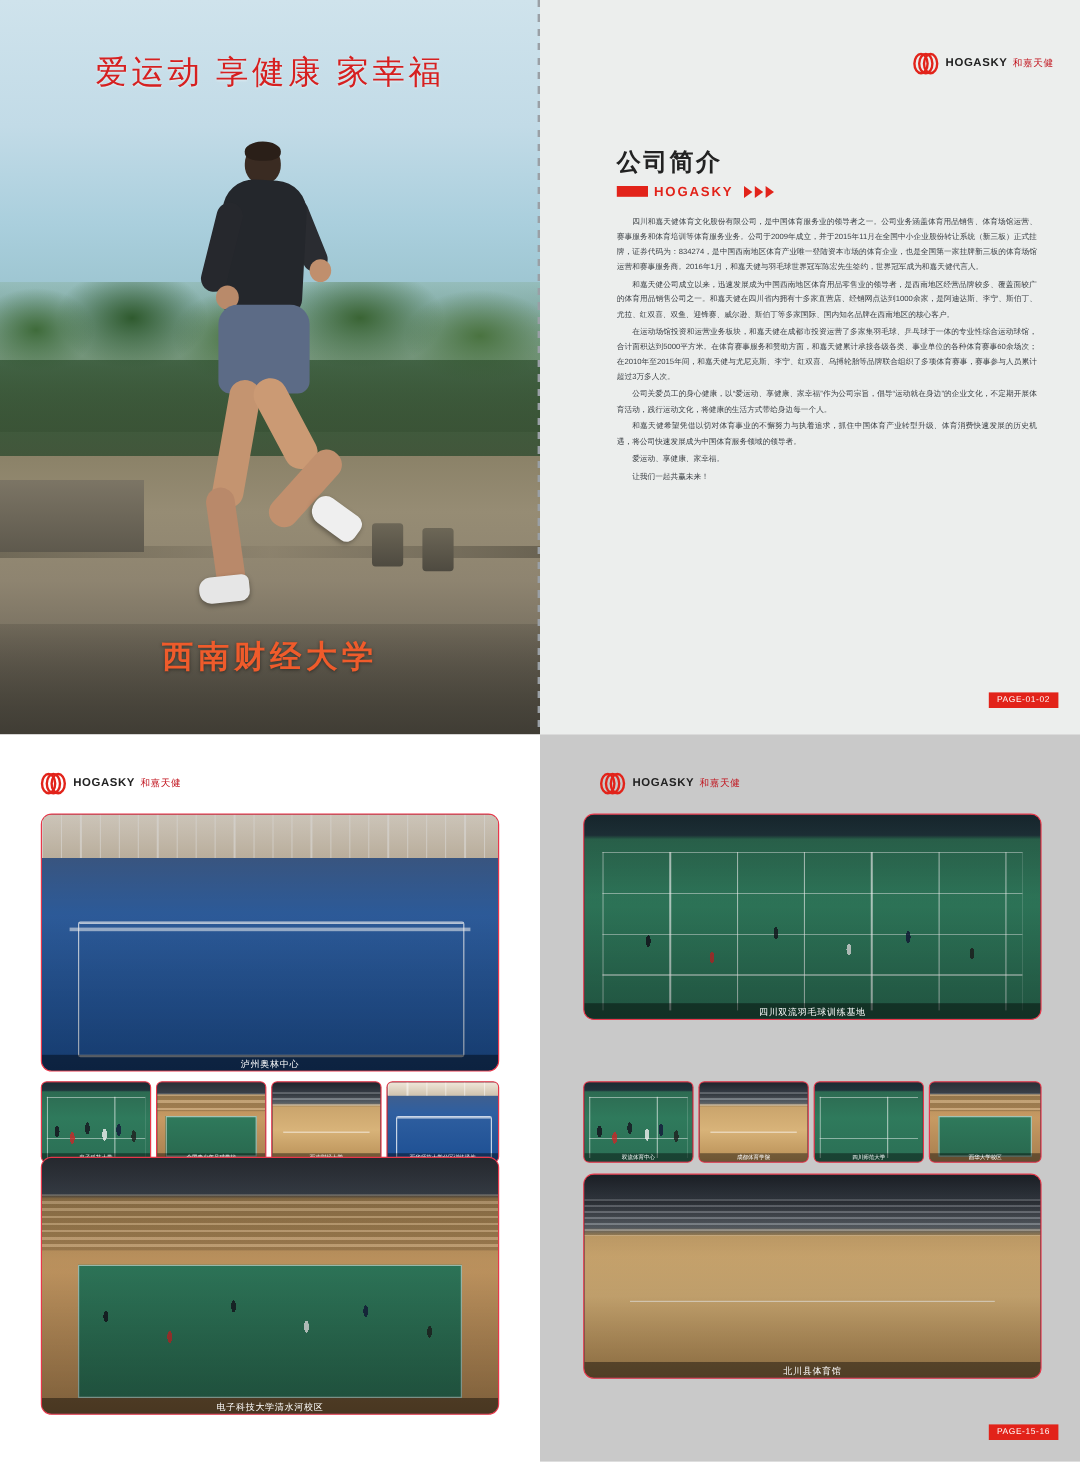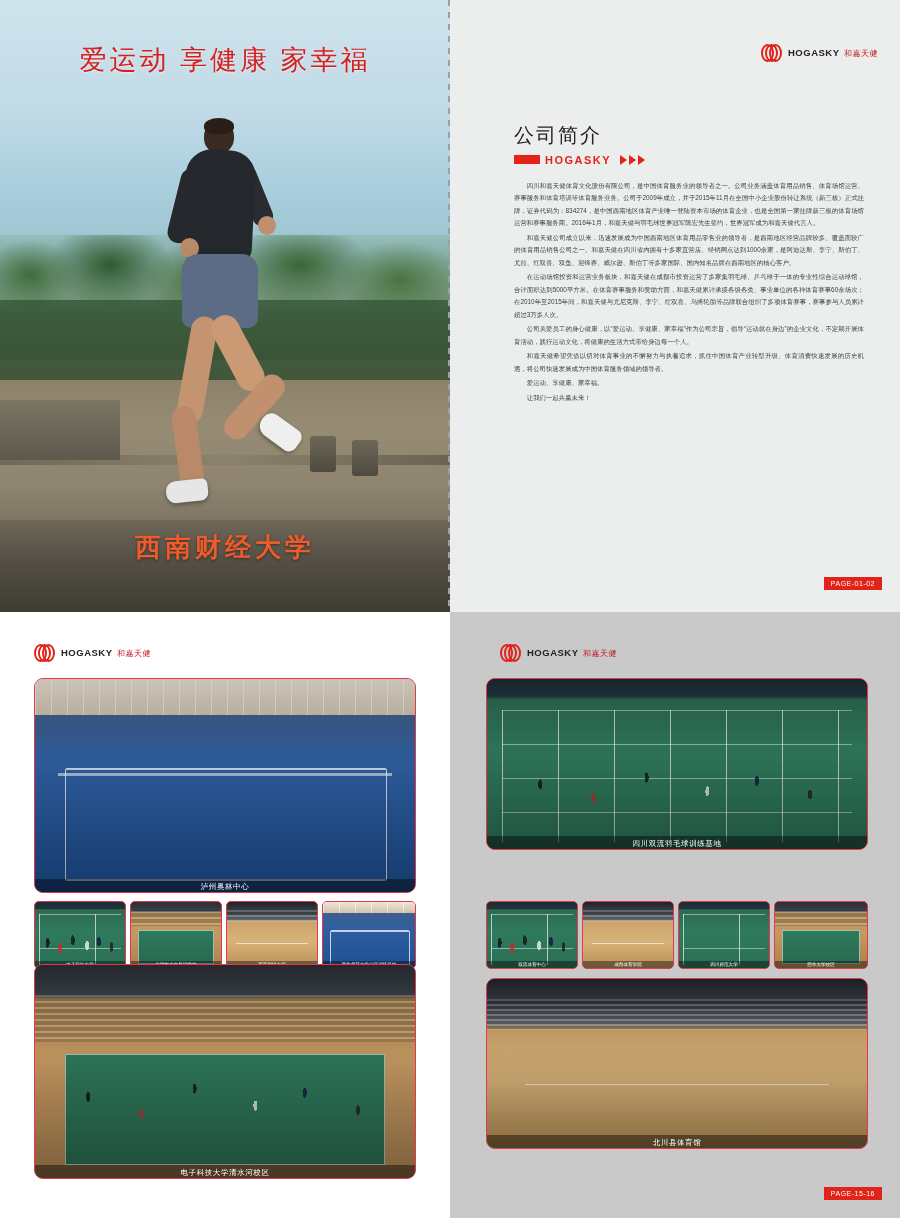--- a/index.html
+++ b/index.html
@@ -112,21 +112,21 @@
   }
   .logo-mark i:nth-child(1) { left: 0; top: 2px; width: 13px; height: 18px; }
   .logo-mark i:nth-child(2) { left: 4px; top: 2px; width: 13px; height: 18px; }
   .logo-mark i:nth-child(3) { left: 8px; top: 2px; width: 13px; height: 18px; }
   .logo-en { font-size: 9.5px; font-weight: bold; color: #222; letter-spacing: .5px; }
   .logo-cn { font-size: 8px; color: #c1121c; letter-spacing: .5px; }
 
   #profile-logo { position: absolute; right: 22px; top: 42px; }
   .profile-title {
     position: absolute; left: 64px; top: 122px;
-    font-size: 20px; font-weight: normal; color: #222; letter-spacing: 2px;
+    font-size: 20px; font-weight: bold; color: #222; letter-spacing: 2px;
   }
   .profile-rule {
     position: absolute; left: 64px; top: 152px; width: 220px; height: 15px;
     display: flex; align-items: center; gap: 5px;
   }
   .rule-block { width: 26px; height: 9px; background: #e2231a; }
   .rule-en { font-size: 11px; font-weight: bold; color: #e2231a; letter-spacing: 1.5px; }
   .rule-chevs { display: flex; gap: 2px; margin-left: 4px; }
   .rule-chevs span {
     width: 0; height: 0;

